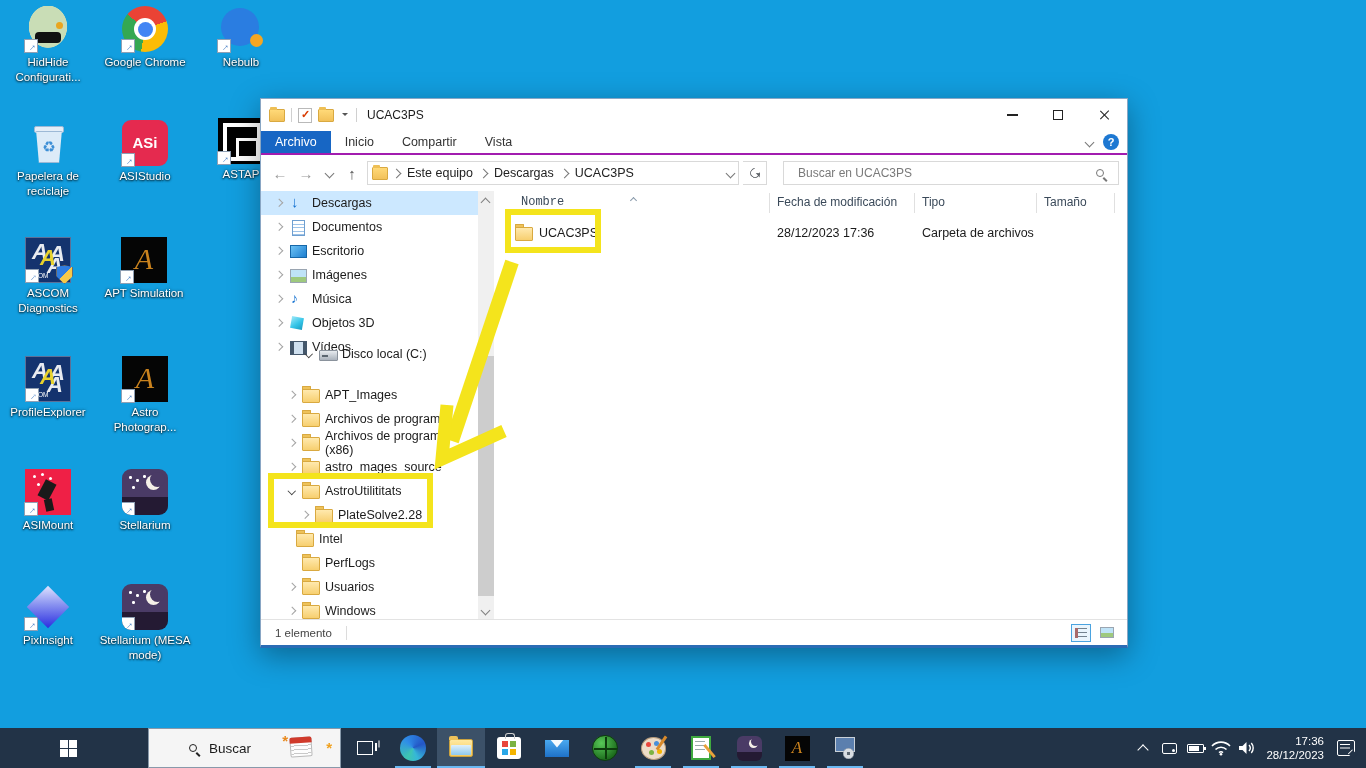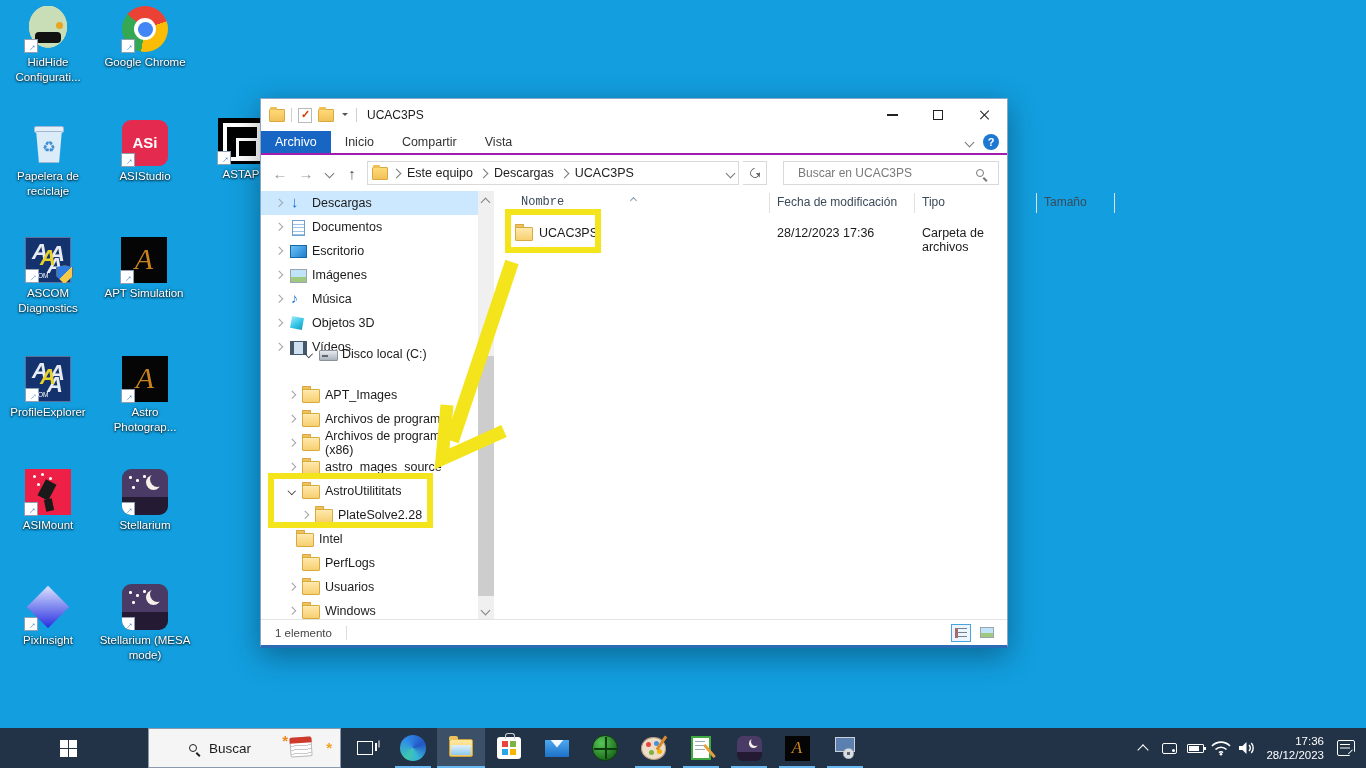--- a/index.html
+++ b/index.html
@@ -64,21 +64,21 @@
   .i-stellarium { background:linear-gradient(#4a3b66 0 60%, #241a33 60% 100%); border-radius:9px; overflow:hidden; }
   .i-stellarium::before { content:""; position:absolute; right:7px; top:6px; width:15px; height:15px; background:#f5f0e8; border-radius:50%; }
   .i-stellarium::after { content:""; position:absolute; right:3px; top:3px; width:15px; height:15px; background:#4a3b66; border-radius:50%; }
   .i-stellarium .stars { position:absolute; left:7px; top:7px; width:2.5px; height:2.5px; background:#fff; border-radius:50%;
         box-shadow:7px 3px 0 #fff, 14px -1px 0 #fff, 3px 10px 0 #fff; }
 
   .i-pixinsight::after { content:""; position:absolute; left:8px; top:8px; width:30px; height:30px; transform:rotate(45deg);
         background:linear-gradient(135deg,#dfe3ff 0%,#8891f0 45%,#2a2ee0 100%); }
 
   
-  #win { position:absolute; left:260px; top:98px; width:748px; height:550px; background:#fff;
+  #win { position:absolute; left:260px; top:98px; width:868px; height:550px; background:#fff;
          border:1px solid #89a6c4; border-bottom:3px solid #2a6cb5; box-shadow:0 8px 28px rgba(0,0,0,.35); z-index:10;
          font-size:12px; color:#1b1b1b; }
   .titlebar { position:absolute; left:0; top:0; right:0; height:32px; background:#fff; display:flex; align-items:center; }
   .qat { display:flex; align-items:center; gap:6px; padding-left:8px; }
   .mini-folder { width:16px; height:13px; background:linear-gradient(#ffd978,#f2c159); border:1px solid #d9a940; border-radius:1px; position:relative; }
   .mini-folder::before { content:""; position:absolute; left:0; top:-3px; width:7px; height:3px; background:#eebf55; border-radius:1px 1px 0 0; }
   .qat-sep { width:1px; height:14px; background:#d0d0d0; }
   .qat-check { width:14px; height:15px; background:#fff; border:1px solid #b9b9b9; position:relative; }
   .qat-check::after { content:"\2713"; position:absolute; left:2px; top:-1px; color:#d83b01; font-size:11px; font-weight:bold; }
   .qat-drop { width:10px; height:10px; position:relative; }
@@ -332,20 +332,26 @@
   </div>
   <div class="dicon" style="left:99px;top:584px;">
     <div class="img i-stellarium">
         <span class="stars"></span>
         <span class="scbadge"></span>
       </div>
     <div class="cap">Stellarium (MESA
 mode)</div>
   </div>
 
+  <div class="dicon" style="left:195px;top:6px;">
+    <div class="img i-nebulb">
+        <span class="scbadge"></span>
+      </div>
+    <div class="cap">Nebulb</div>
+  </div>
   <div class="dicon" style="left:195px;top:118px;">
     <div class="img i-astap">
         <span class="scbadge"></span>
       </div>
     <div class="cap">ASTAP</div>
   </div>
 
   <div id="win">
 
     <div class="titlebar">

